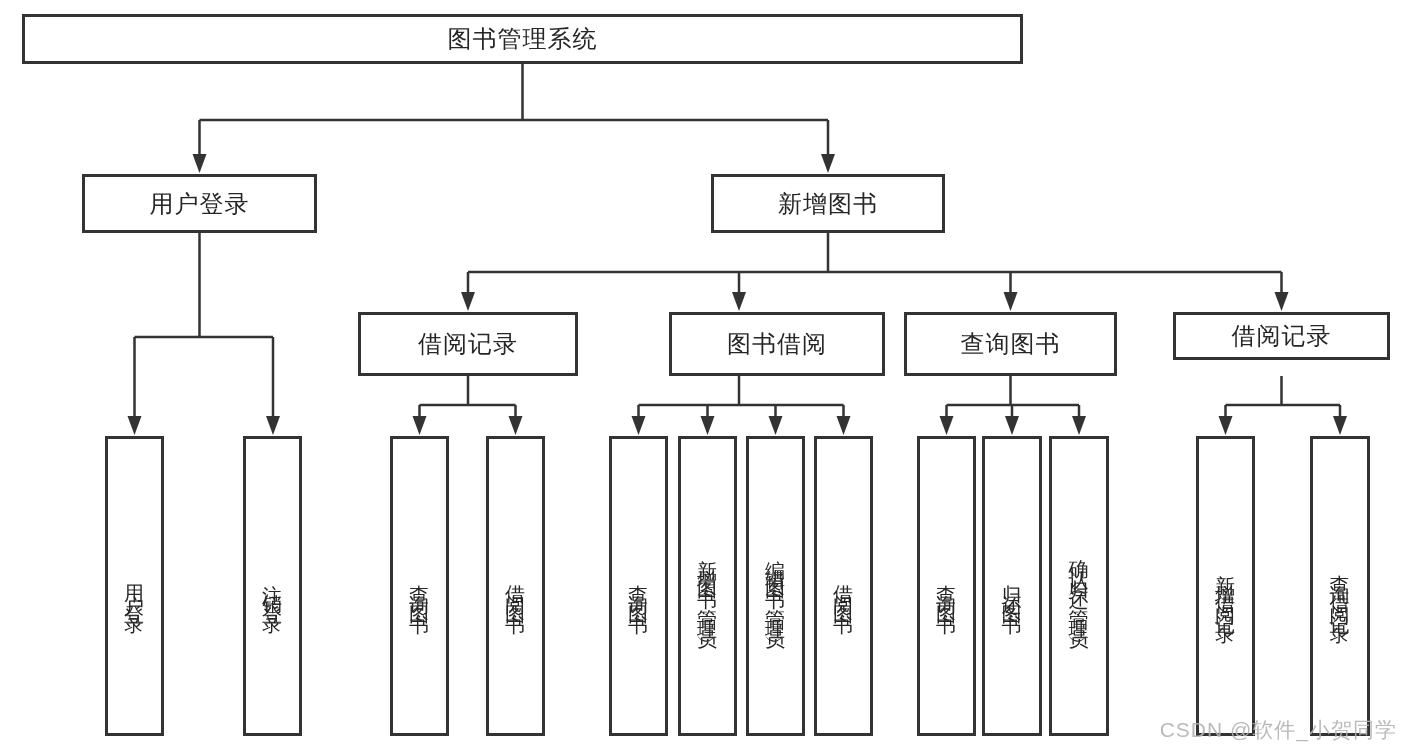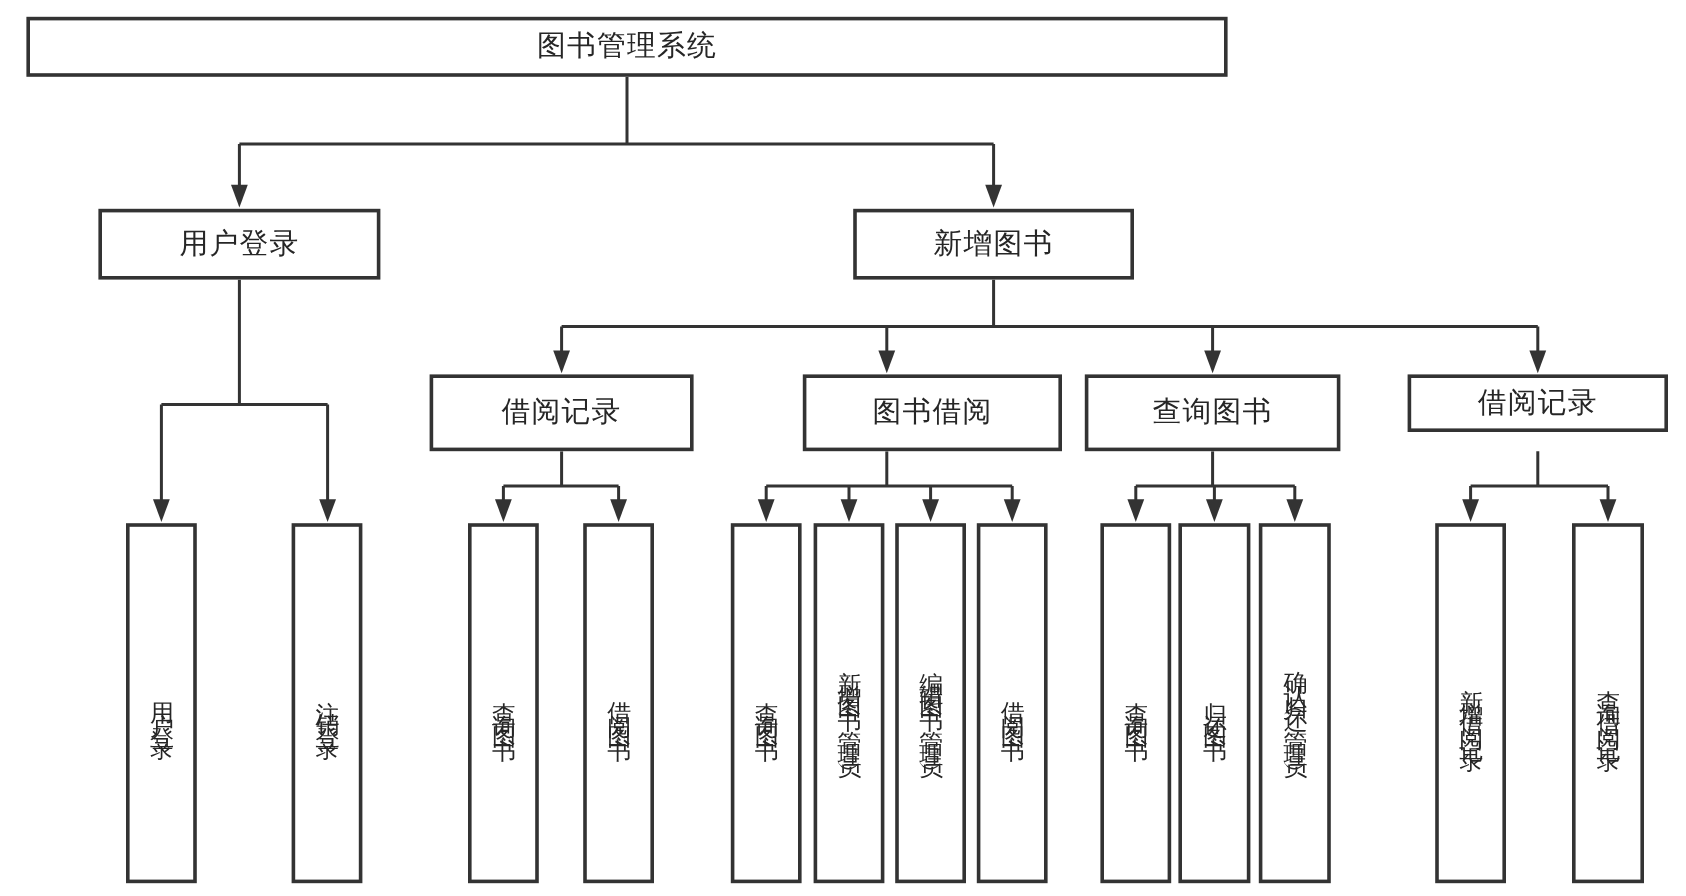--- a/index.html
+++ b/index.html
@@ -127,14 +127,15 @@
   <div class="node leaf" style="left:746px; top:436px; width:59px; height:300px;">编辑图书（管理员）</div>
   <div class="node leaf" style="left:814px; top:436px; width:59px; height:300px;">借阅图书</div>
 
   <div class="node leaf" style="left:917px; top:436px; width:59px; height:300px;">查询图书</div>
   <div class="node leaf" style="left:982px; top:436px; width:60px; height:300px;">归还图书</div>
   <div class="node leaf" style="left:1049px; top:436px; width:60px; height:300px;">确认归还（管理员）</div>
 
   <div class="node leaf" style="left:1196px; top:436px; width:59px; height:300px;">新增借阅记录</div>
   <div class="node leaf" style="left:1310px; top:436px; width:60px; height:300px;">查询借阅记录</div>
 
+  <div class="watermark">CSDN @软件_小贺同学</div>
 
 </div>
 
 </body></html>

